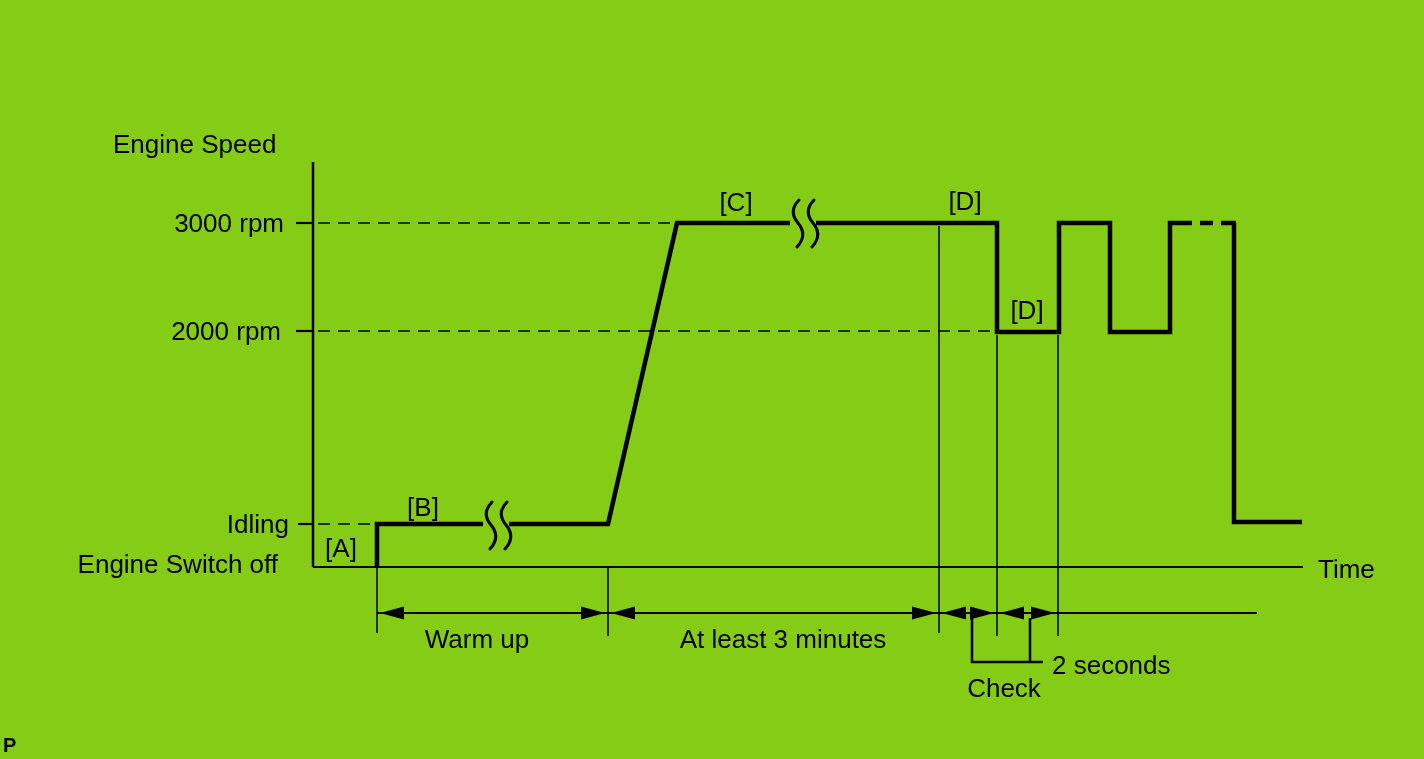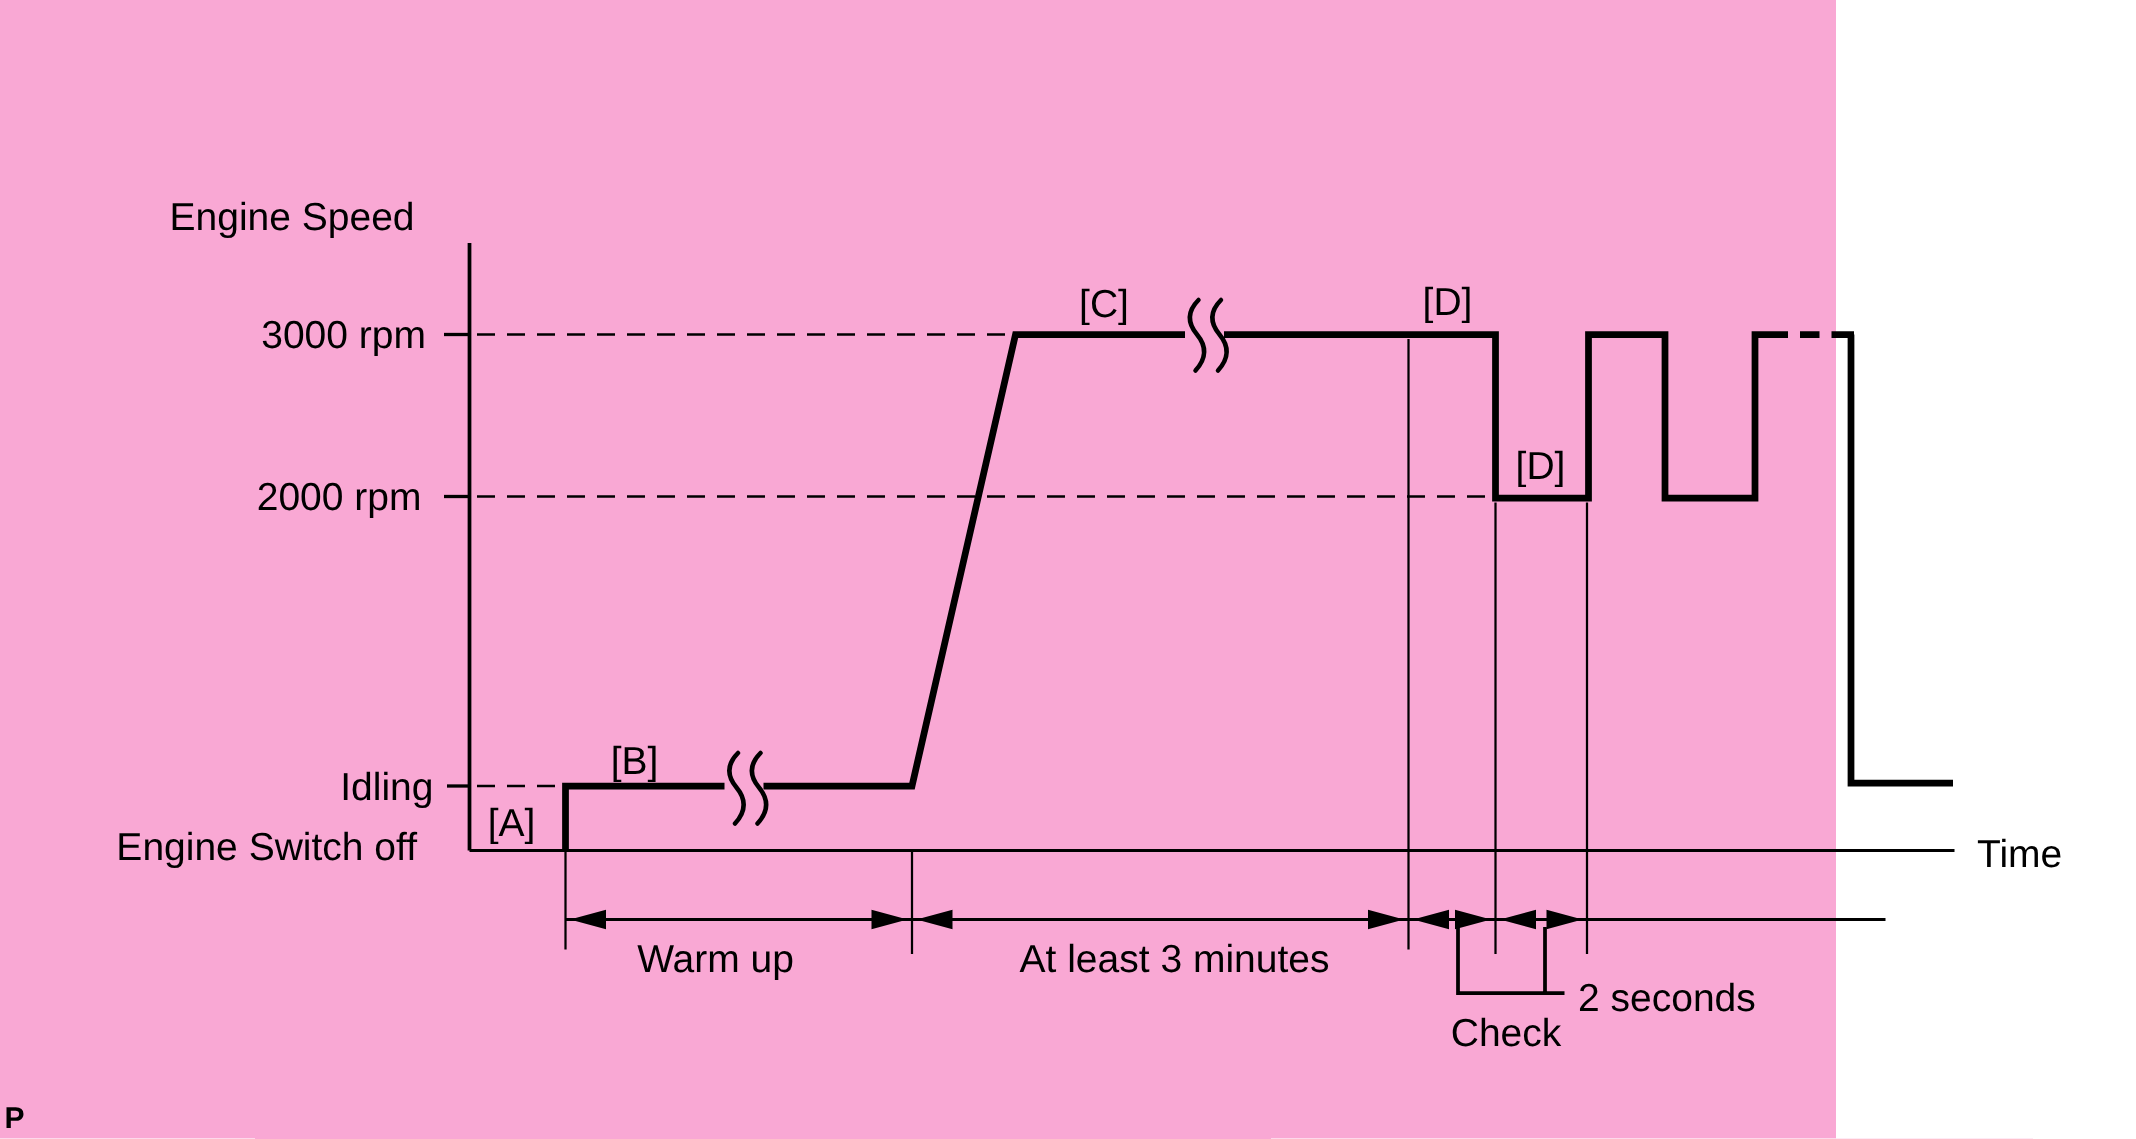--- a/index.html
+++ b/index.html
@@ -2,23 +2,23 @@
 <html><head>
 <meta charset="utf-8">
 <style>
   html, body {
     margin: 0;
     padding: 0;
     background: #ffffff;
   }
   .page {
     position: relative;
-    width: 1224px;
+    width: 1424px;
     height: 759px;
-    background: #f9a8d4;
+    background: #84cc16;
     font-family: "Liberation Sans", sans-serif;
   }
   svg text {
     font-family: "Liberation Sans", sans-serif;
     font-size: 26px;
     fill: #000000;
   }
   svg text.page-marker {
     font-size: 20px;
     font-weight: bold;

